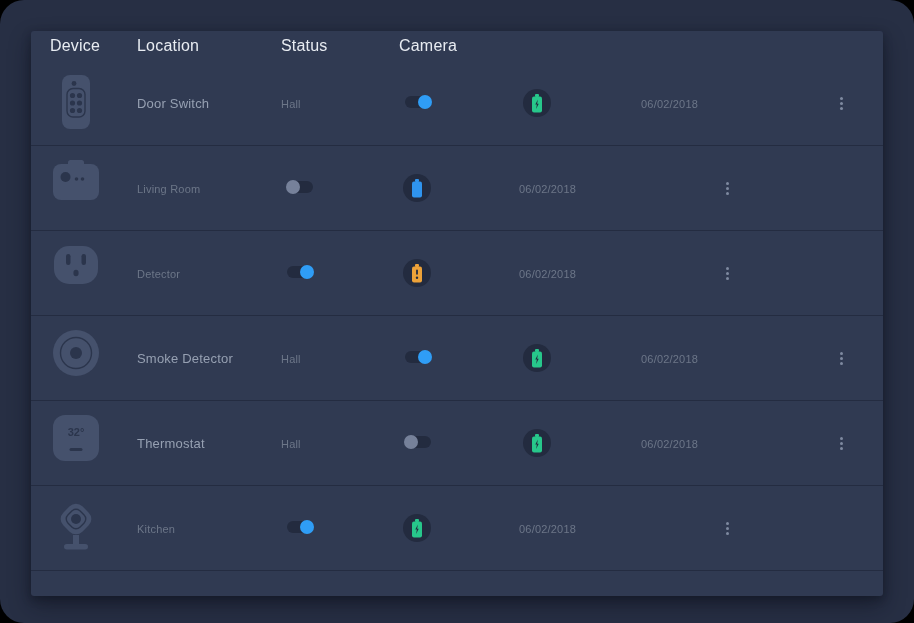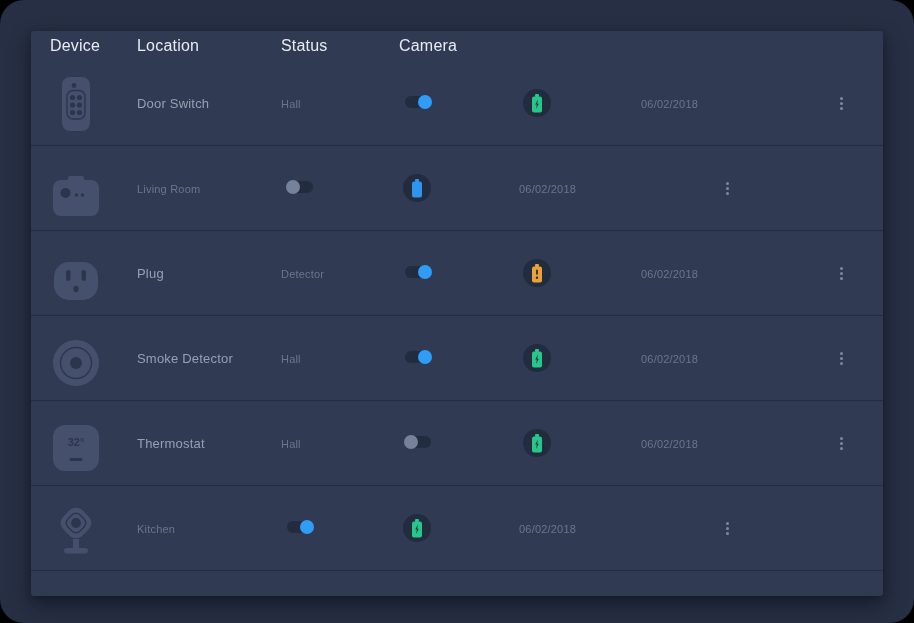--- a/index.html
+++ b/index.html
@@ -46,21 +46,21 @@
     font-size: 13px;
     letter-spacing: 0.2px;
   }
   .muted {
     color: var(--muted-text, #6C7688);
     font-size: 11px;
     letter-spacing: 0.2px;
   }
   .device-icon {
     width: 52px; height: 56px;
-    display: flex; align-items: flex-end; justify-content: center;
+    display: flex; align-items: flex-start; justify-content: center;
   }
   .icon-fill   { fill: var(--icon-fill, #45516C); }
   .icon-detail { fill: var(--icon-detail, #303A52); }
   .icon-stroke { fill: none; stroke: var(--icon-detail, #303A52); stroke-width: 1.4; }
   .icon-detail-text {
     fill: var(--icon-detail, #303A52);
     font-family: "Liberation Sans", sans-serif;
     font-weight: bold;
   }
   
@@ -205,21 +205,20 @@
 
         <svg width="46" height="40" viewBox="0 0 46 40">
           <rect class="icon-fill" x="1" y="1" width="44" height="38" rx="15"></rect>
           <rect class="icon-detail" x="13" y="9" width="4.5" height="11" rx="2.2"></rect>
           <rect class="icon-detail" x="28.5" y="9" width="4.5" height="11" rx="2.2"></rect>
           <ellipse class="icon-detail" cx="23" cy="28" rx="2.6" ry="3.2"></ellipse>
         </svg>
 
       </span>
     </div>
-    <div class="cell"><span class="name">Plug</span></div>
     <div class="cell"><span class="muted">Detector</span></div>
     <div class="cell">
       <span class="toggle on"><span class="knob"></span></span>
     </div>
     <div class="cell">
       <span class="battery bat-low">
 
         <svg width="12" height="19" viewBox="0 0 12 19">
           <rect class="bat-shape" x="4" y="0" width="4" height="3" rx="1"></rect>
           <rect class="bat-shape" x="1" y="2.5" width="10" height="16" rx="2"></rect>

